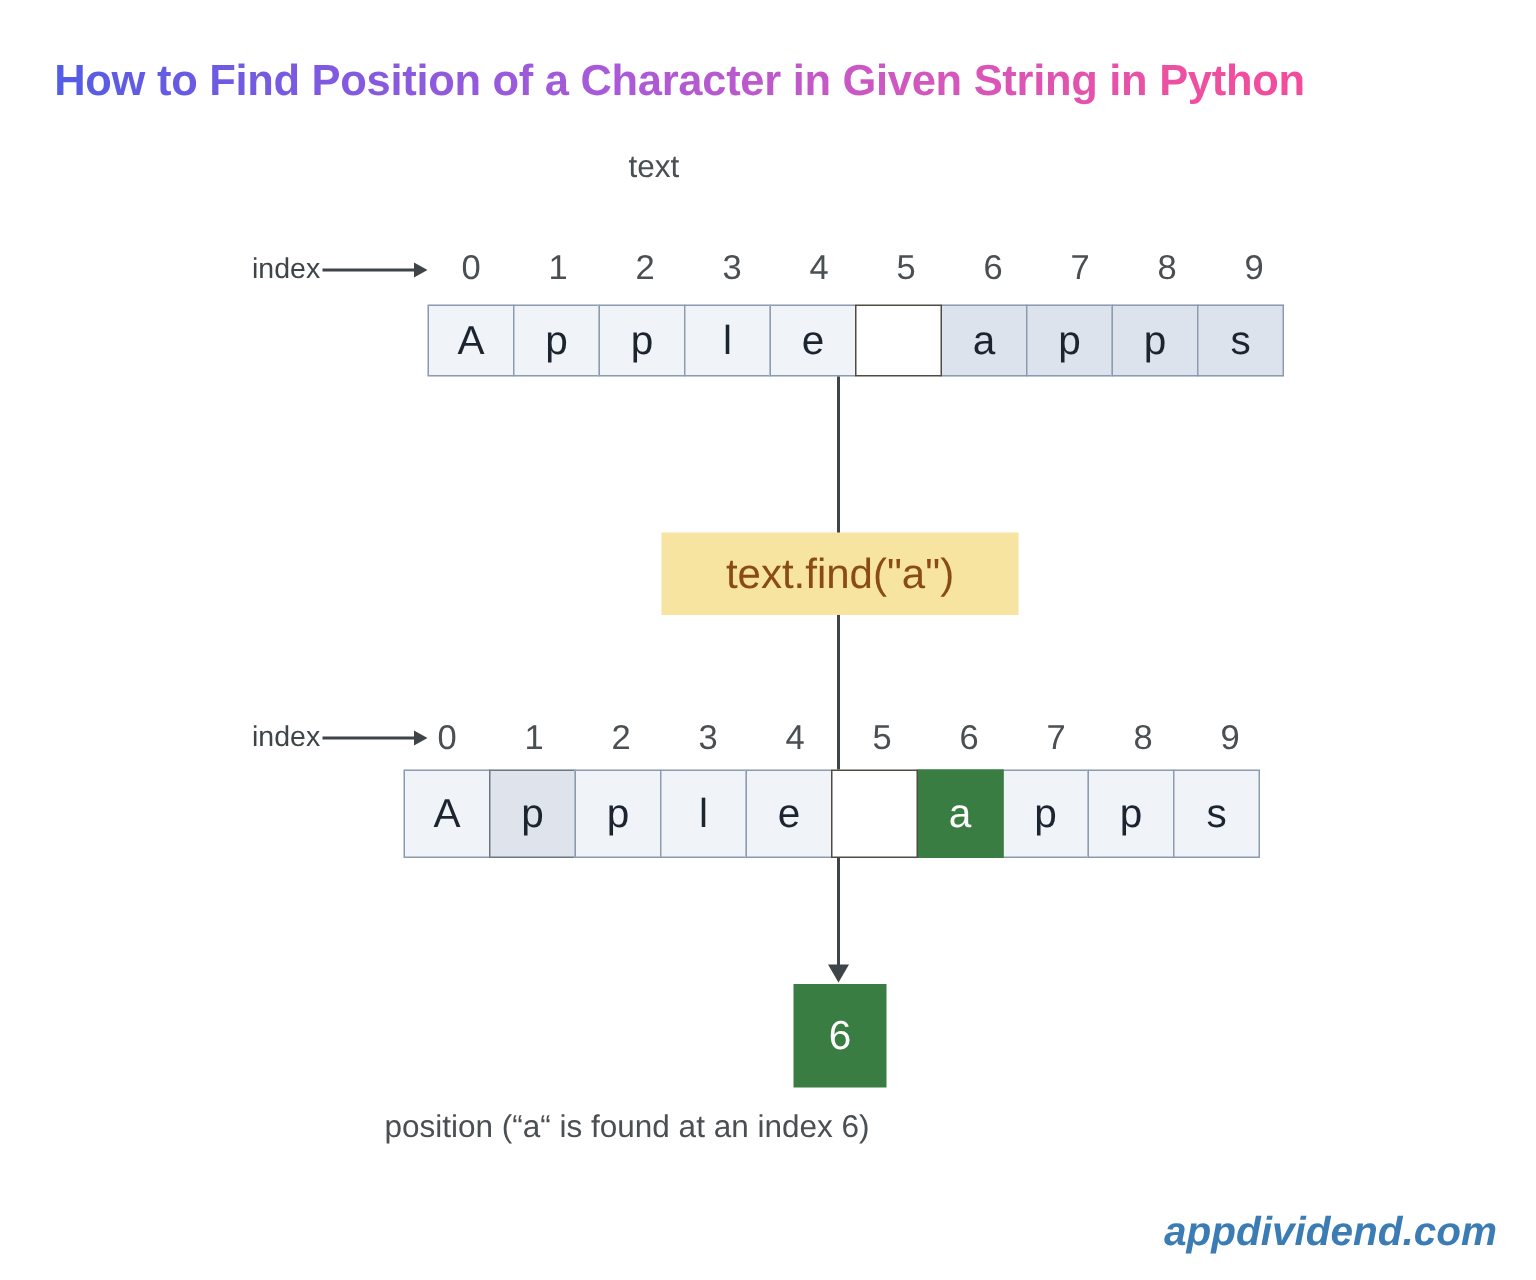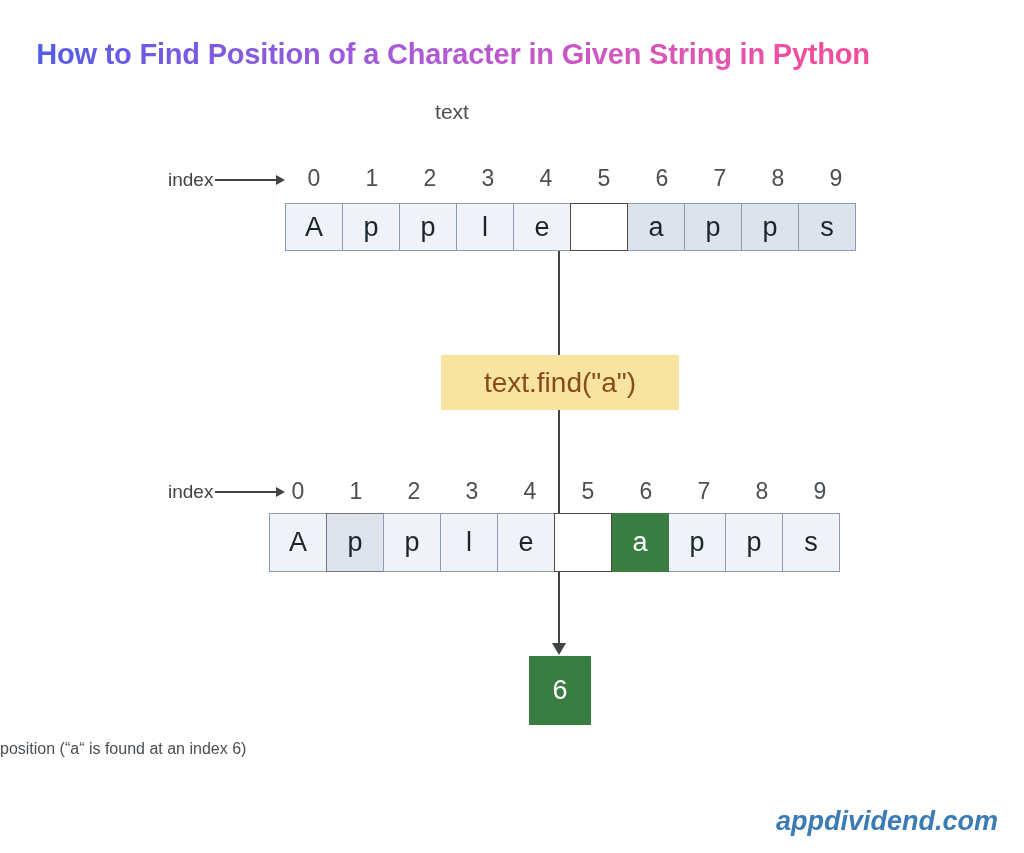--- a/index.html
+++ b/index.html
@@ -139,43 +139,43 @@
     font-size: 27px;
     z-index: 4;
   }
 
   
   #caption {
     position: absolute;
     left: 0;
     top: 740px;
     width: 836px;
-    text-align: left;
-    font-size: 16px;
+    text-align: center;
+    font-size: 21px;
     color: #4a4f53;
   }
 
   
   #branding {
     position: absolute;
     right: 26px;
     bottom: 16px;
     font-size: 27px;
     font-weight: bold;
     color: #3b7cb5;
     white-space: nowrap;
     font-style: italic;
   }
 </style>
 </head>
 <body>
 
 <div id="title">How to Find Position of a Character in Given String in Python</div>
 
-<div class="plain-label" id="var-label" style="left:0;top:100px;width:872px;text-align:center;padding-left:16px;">text</div>
+<div class="plain-label" id="var-label" style="left:0;top:100px;width:872px;text-align:center;">text</div>
 
 <div class="index-arrow" id="index-arrow-1" style="left:168px;top:169px;">
   <span class="ia-text">index</span>
   <span class="ia-line"></span>
   <span class="ia-head"></span>
 </div>
 
 <div class="index-numbers" id="index-numbers-1" style="left:285px;top:165px;">
     <div class="idx" style="width: 58px;">0</div>
     <div class="idx" style="width: 58px;">1</div>

